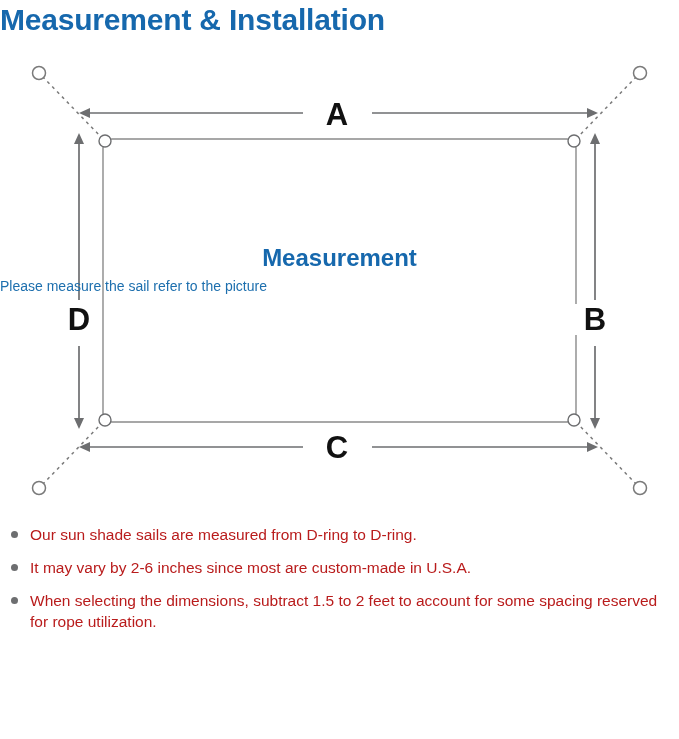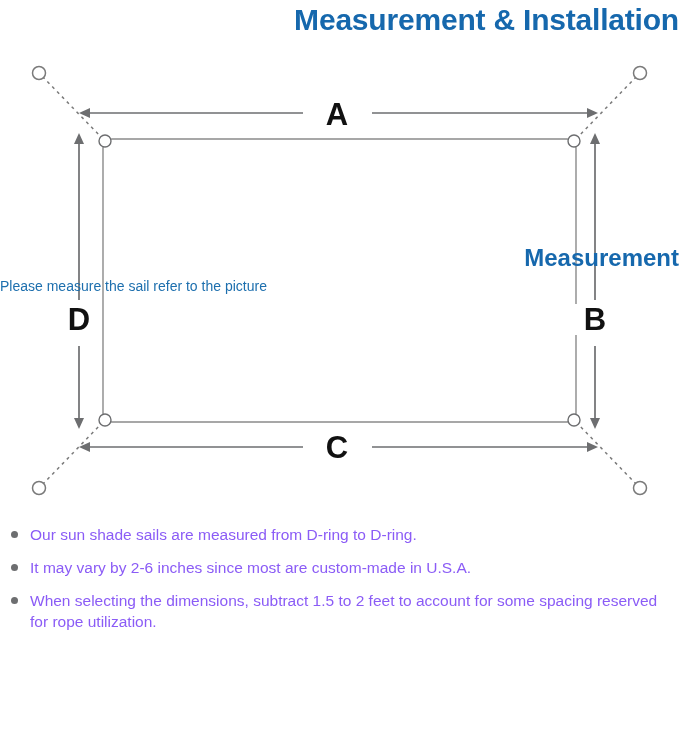--- a/index.html
+++ b/index.html
@@ -14,21 +14,21 @@
     font-family: "Liberation Sans", sans-serif;
     overflow: hidden;
   }
 
   
   #title {
     position: absolute;
     left: 0;
     top: 0;
     width: 679px;
-    text-align: right;
+    text-align: left;
     font-size: 30px;
     font-weight: bold;
     color: #1668ad;
     letter-spacing: -0.2px;
     line-height: 40px;
     white-space: nowrap;
   }
 
   
   #diagram {
@@ -41,21 +41,21 @@
   #diagram svg {
     display: block;
   }
 
   
   #sail-title {
     position: absolute;
     left: 0;
     top: 196px;
     width: 679px;
-    text-align: right;
+    text-align: center;
     font-size: 24px;
     font-weight: bold;
     color: #1668ad;
     white-space: nowrap;
   }
   #sail-sub {
     position: absolute;
     left: 0;
     top: 230px;
     width: 679px;
@@ -85,21 +85,21 @@
     left: 0;
     top: 524px;
     width: 679px;
   }
   .note {
     position: relative;
     padding-left: 30px;
     margin: 0 0 12px 0;
     font-size: 15.5px;
     line-height: 21px;
-    color: #8b5cf6;
+    color: #b91c1c;
     padding-right: 8px;
   }
   .note .dot {
     position: absolute;
     left: 11px;
     top: 7px;
     width: 7px;
     height: 7px;
     border-radius: 50%;
     background: #6d6e70;

